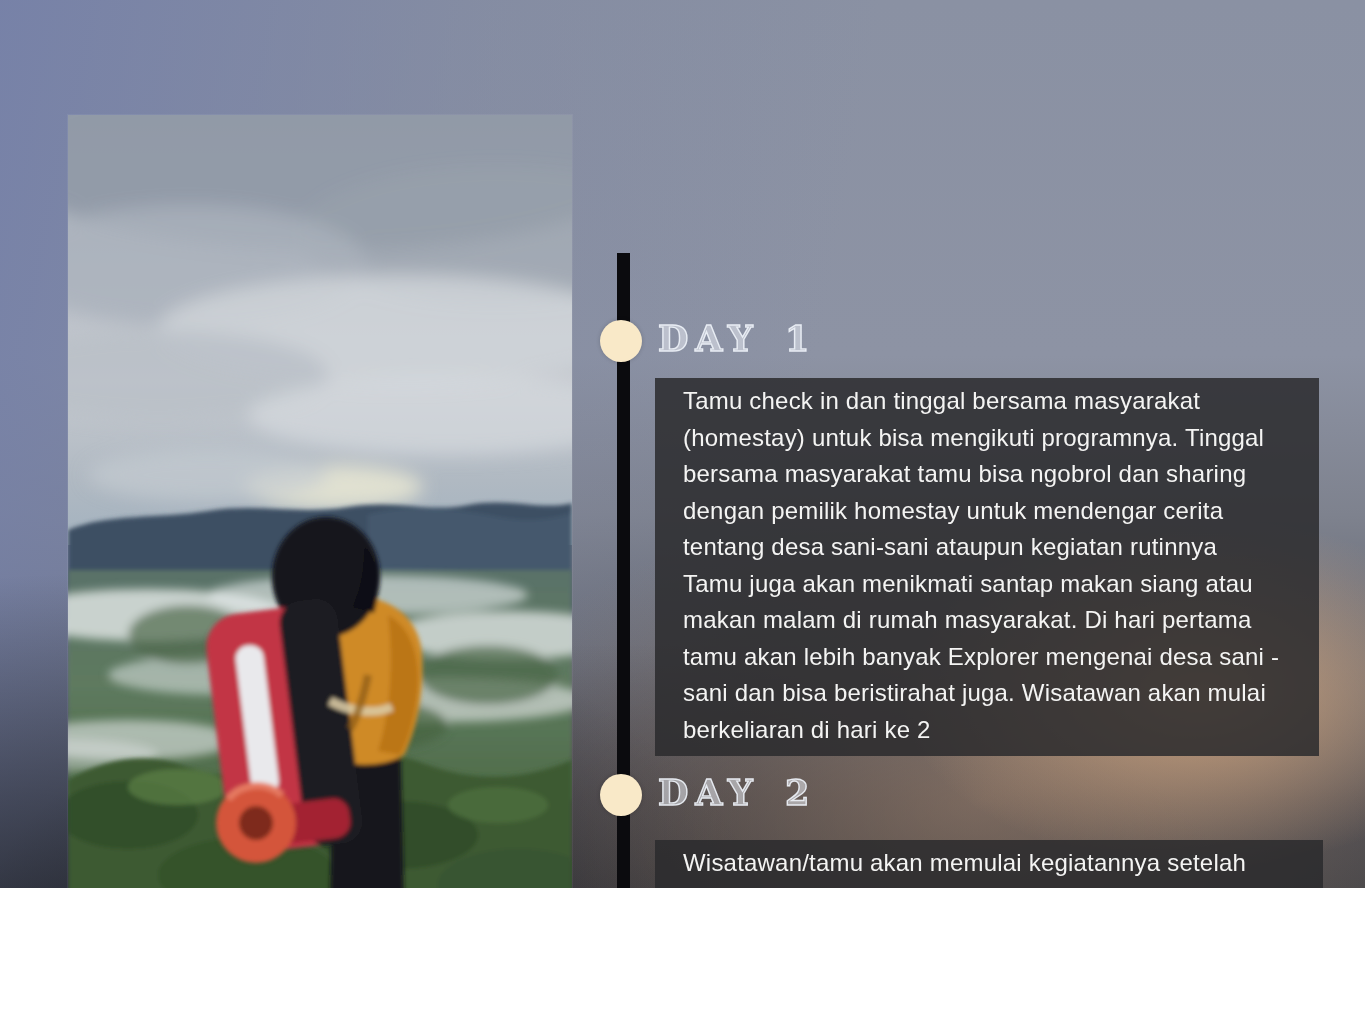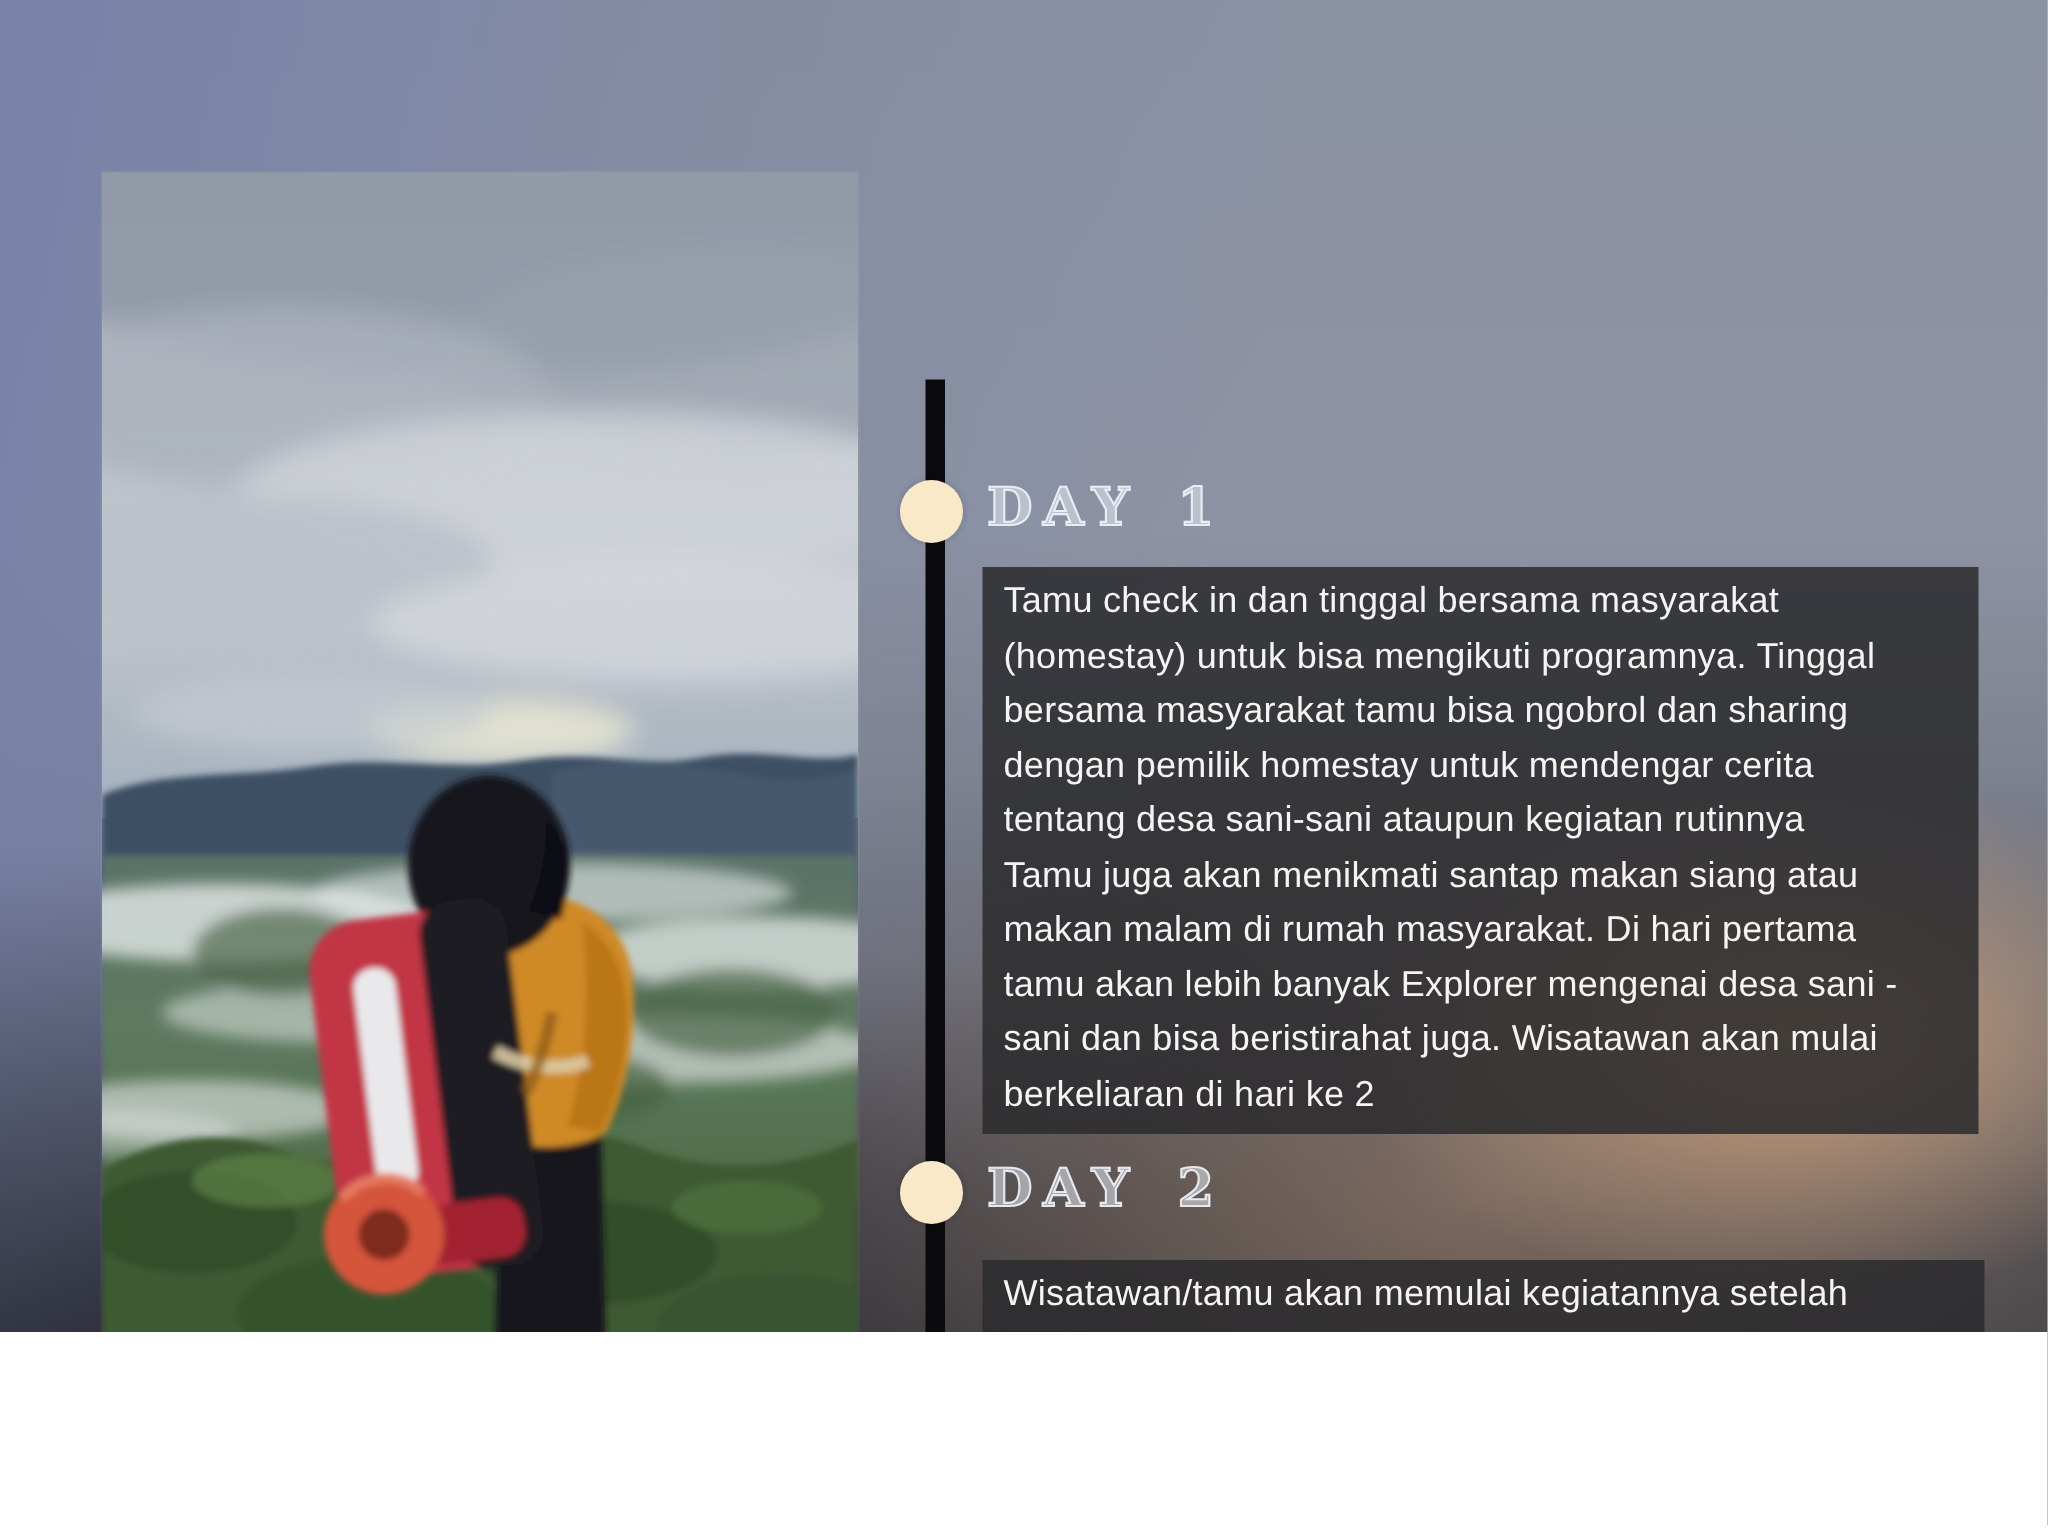--- a/index.html
+++ b/index.html
@@ -58,21 +58,21 @@
   }
   .heading-1 { top: 318px; }
   .heading-2 { top: 772px; text-align: right; }
 
   .day-box {
     position: absolute; left: 655px;
     background: rgba(42,42,45,0.85);
     color: #f4f4f3;
     font-size: 24px;
     line-height: 36.5px;
-    padding: 5px 14px 8px 14px;
+    padding: 5px 14px 8px 28px;
     white-space: pre-line;
     letter-spacing: 0.2px;
   }
   .box-1 { top: 378px; width: 664px; }
   .box-2 { top: 840px; width: 668px; height: 200px; overflow: hidden; }
 
   
   .duration {
     position: absolute; left: 238px; top: 974px;
     font-family: "DejaVu Serif", serif;

